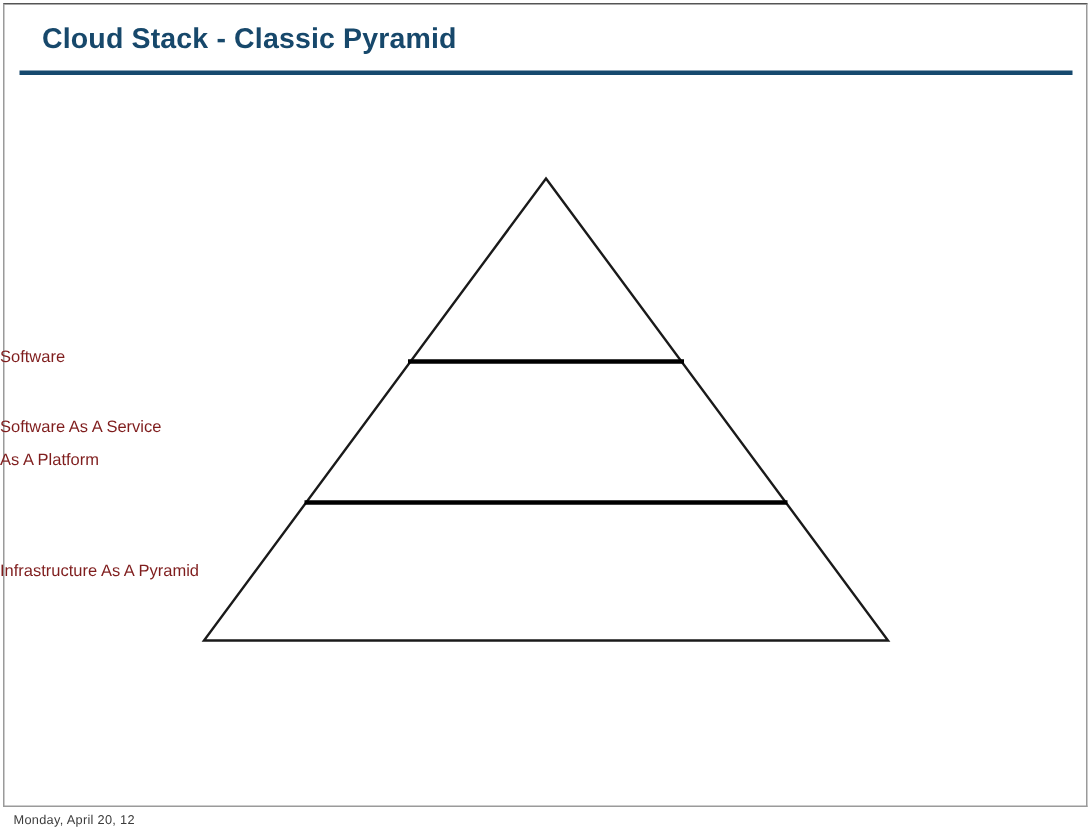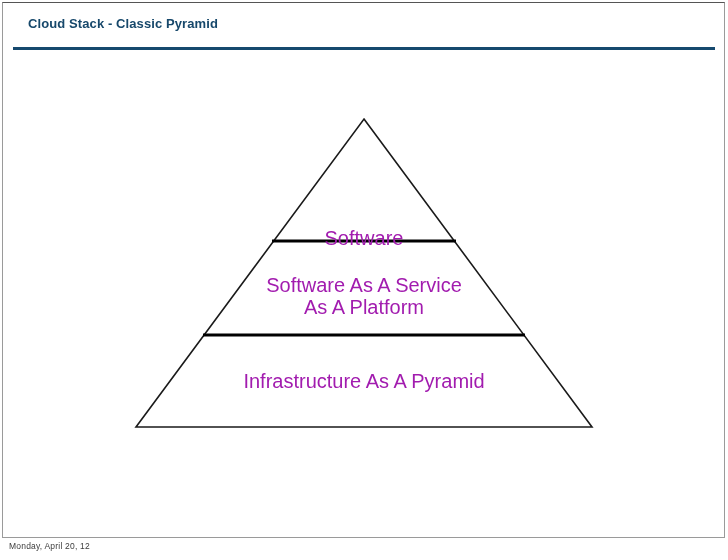--- a/index.html
+++ b/index.html
@@ -33,21 +33,21 @@
     box-sizing: border-box;
     background: #ffffff;
     pointer-events: none;
   }
 
   
   #slide-title {
     position: absolute;
     left: 28px;
     top: 16px;
-    font-size: 13px;
+    font-size: 19px;
     font-weight: bold;
     color: #17486b;
     letter-spacing: 0.1px;
     white-space: nowrap;
   }
   #title-rule {
     position: absolute;
     left: 13px;
     top: 47px;
     width: 702px;
@@ -62,24 +62,24 @@
     top: 0;
     width: 728px;
     height: 560px;
   }
   #pyramid-svg {
     display: block;
   }
 
   .tier-label {
     position: absolute;
-    color: #a21caf;
-    font-size: 20px;
+    color: #7f1d1d;
+    font-size: 11px;
     line-height: 23px;
-    text-align: center;
+    text-align: left;
     white-space: pre;
     width: 100%;
     left: 0;
   }
   #label-saas  { top: 181px; }
   #label-paas  { top: 274px; }
   #label-iaas  { top: 370px; }
 
   
   #label-saas .label-line { display: block; }

